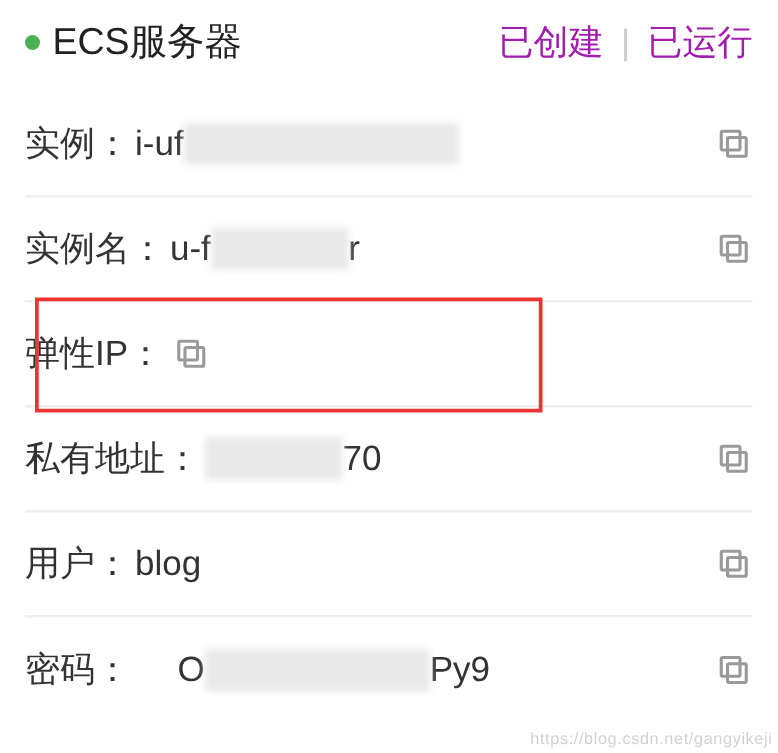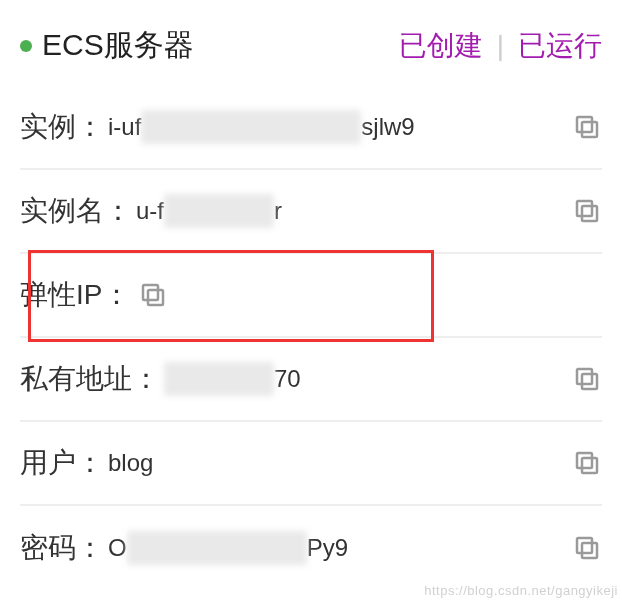--- a/index.html
+++ b/index.html
@@ -7,21 +7,20 @@
     font-family: "Helvetica Neue", Arial, "PingFang SC", "Microsoft YaHei", sans-serif;
     background: #fff;
     width: 622px;
     height: 602px;
     position: relative;
     color: #222;
   }
   .panel {
     width: 100%;
     padding: 3px 20px;
-    margin-top: 12px;
   }
   .header {
     display: flex;
     align-items: center;
     padding: 10px 0 20px 0;
     gap: 10px;
   }
   .status-dot {
     width: 12px;
     height: 12px;
@@ -46,29 +45,29 @@
     padding: 0 4px;
   }
   .row {
     display: flex;
     align-items: center;
     border-bottom: 2px solid #eee;
     min-height: 84px;
     padding: 18px 0;
     position: relative;
   }
-  .row:last-child { border-bottom: none; }
+  .row:last-child { border-bottom: none; gap: 34px; }
   .row-label {
     font-size: 28px;
     color: #333;
     white-space: nowrap;
     flex: 0 0 auto;
   }
   .row-value-wrap {
-    font-size: 24px;
+    font-size: 28px;
     color: #333;
     display: flex;
     align-items: center;
     gap: 0;
     margin-left: 4px;
     flex: 1 1 auto;
     min-width: 0;
   }
   .row-val-part {
     white-space: nowrap;
@@ -120,21 +119,20 @@
     <span class="header-status">已创建</span>
     <span class="divider-vert">|</span>
     <span class="header-status">已运行</span>
   </div>
 
   <div class="row">
     <span class="row-label">实例：</span>
     <span class="row-value-wrap">
       <span class="row-val-part">i-uf</span>
       <span class="blur" style="width:220px"></span>
-      <span class="row-val-part">sjlw9</span>
     </span>
     <span class="copy-btn">
       <svg viewBox="0 0 24 24" fill="none" stroke="currentColor" stroke-width="2">
           <rect x="8" y="8" width="12" height="12" rx="1"></rect>
           <rect x="4" y="4" width="12" height="12" rx="1"></rect>
         </svg>
     </span>
   </div>
 
   <div class="row">

